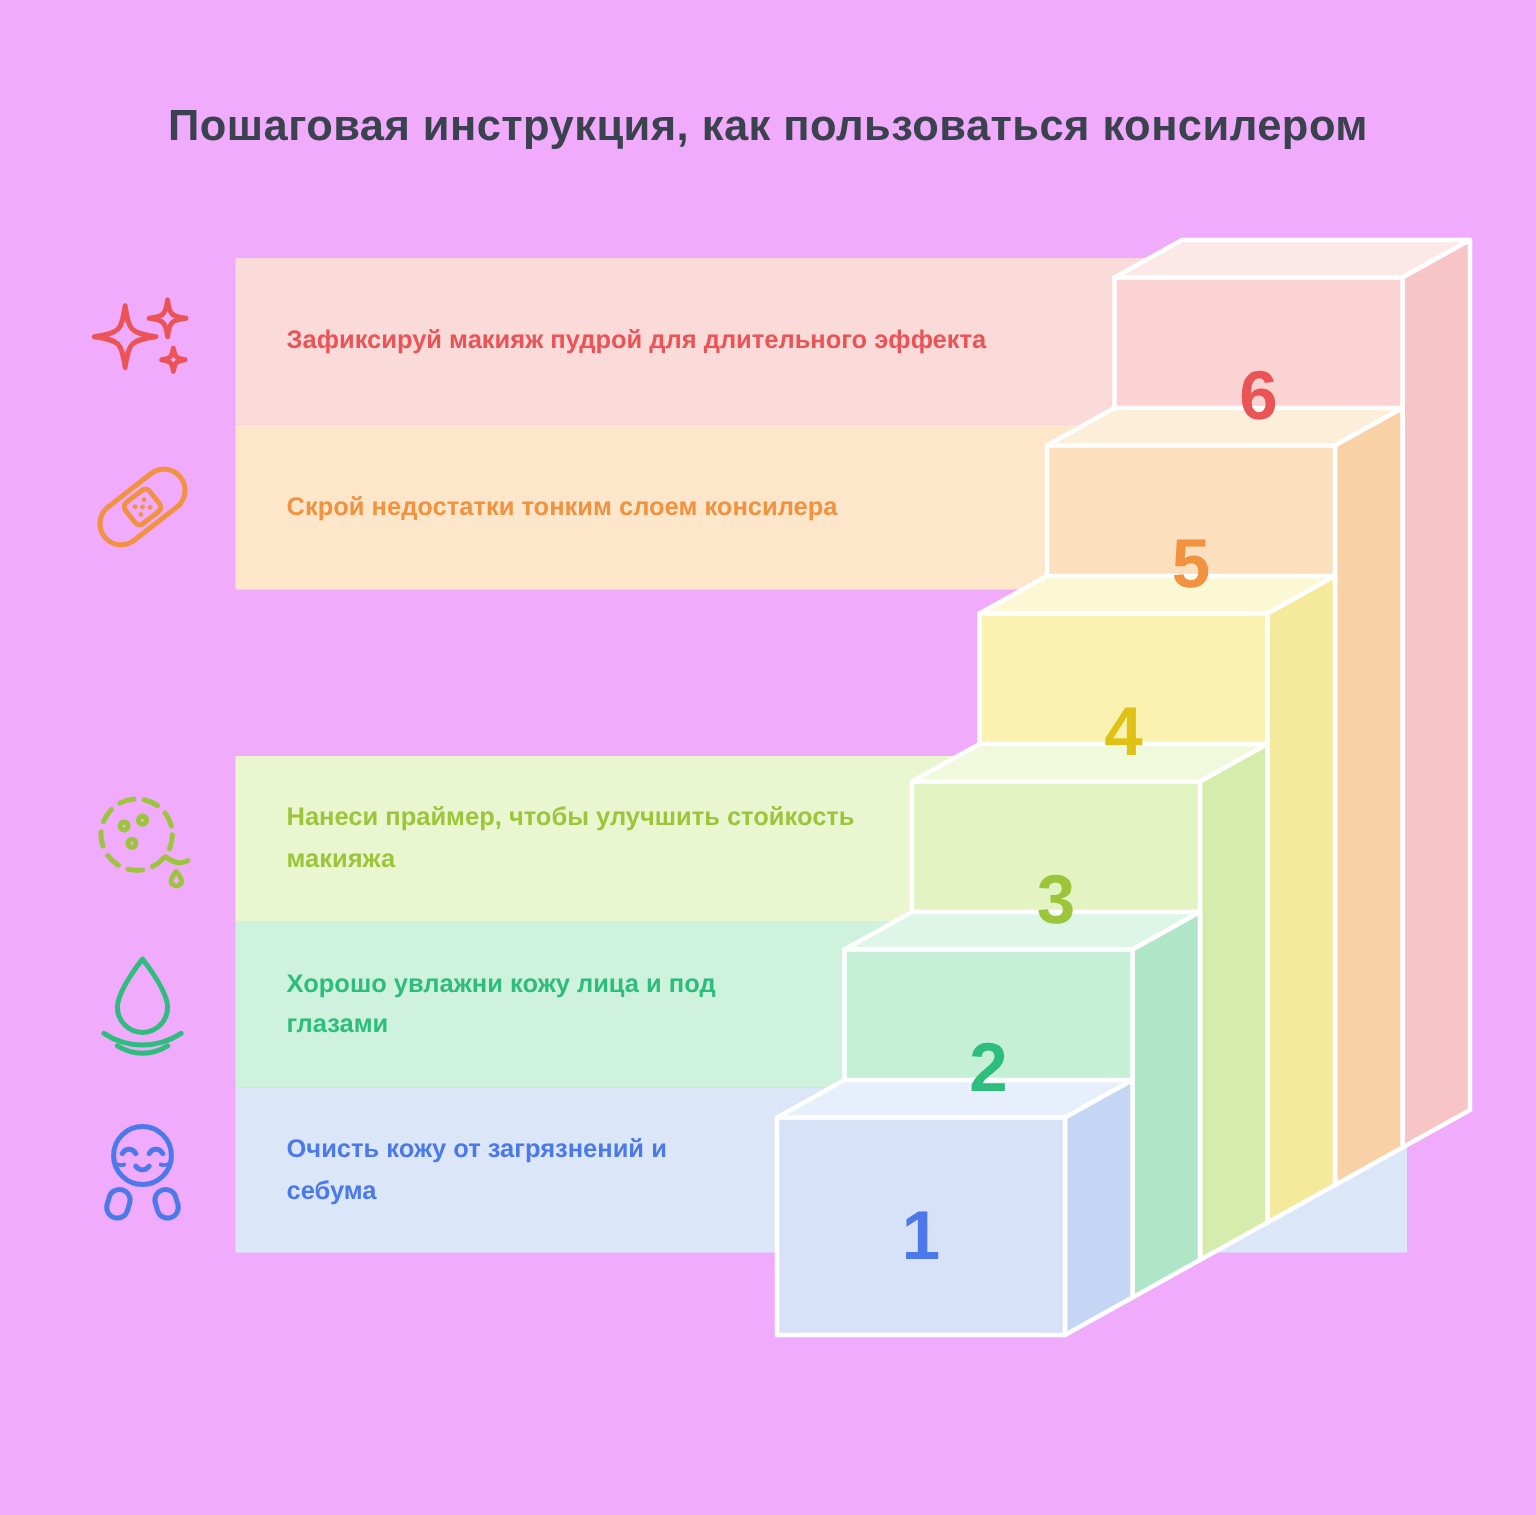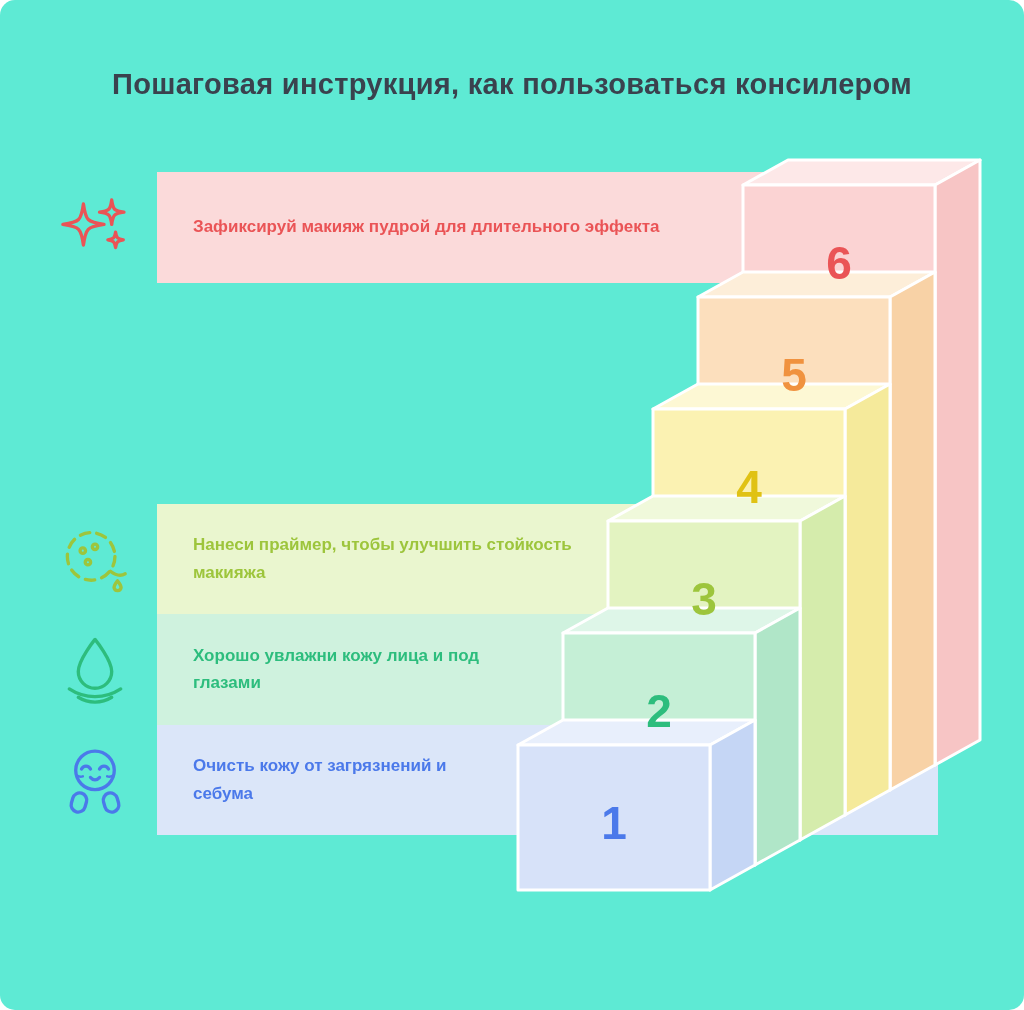--- a/index.html
+++ b/index.html
@@ -16,50 +16,68 @@
     position:absolute; left:58px; top:50%; transform:translateY(-50%);
     width:74px; height:74px; display:flex; align-items:center; justify-content:center;
     color:var(--accent);
   }
   .icon-box svg { width:72px; height:72px; display:block; }
   .band {
     position:absolute; left:157px; top:0; width:781px; height:100%;
     background:var(--band); display:flex; align-items:center;
   }
   .band-text {
-    margin:0; padding-left:36px; max-width:560px;
+    margin:16px; padding-left:18px; max-width:560px;
     font-size:17px; font-weight:bold; line-height:1.62;
     color:var(--accent); white-space:pre-line;
   }
   .stairs {
     position:absolute; left:0; top:0; width:1024px; height:1010px;
     pointer-events:none;
   }
   .stairs text { font-family:"Liberation Sans", sans-serif; }
 </style>
 </head>
 <body>
 
-<div class="canvas" style="background: #5eead4; border-radius: 15px;">
+<div class="canvas" style="background: #f0abfc;">
 
   <h1 class="title" style="color: rgb(58, 66, 78);">Пошаговая инструкция, как пользоваться консилером</h1>
 
   <section class="row" style="top: 172px; --accent: #ea5456; --band: #fbdada;">
     <div class="icon-box">
       <svg viewBox="0 0 56 56" fill="none" stroke="currentColor" stroke-width="2.6" stroke-linejoin="round" stroke-linecap="round">
         <path d="M19 10 C20.8 23 22 24.2 35 26 C22 27.8 20.8 29 19 42 C17.2 29 16 27.8 3 26 C16 24.2 17.2 23 19 10 Z"></path>
         <path d="M41 7 C42 14.5 43 15.5 50.5 16.5 C43 17.5 42 18.5 41 26 C40 18.5 39 17.5 31.5 16.5 C39 15.5 40 14.5 41 7 Z"></path>
         <path d="M44 32 C44.7 36.5 45.5 37.3 50 38 C45.5 38.7 44.7 39.5 44 44 C43.3 39.5 42.5 38.7 38 38 C42.5 37.3 43.3 36.5 44 32 Z"></path>
       </svg>
     </div>
     <div class="band">
       <p class="band-text">Зафиксируй макияж пудрой для длительного эффекта</p>
     </div>
   </section>
 
+  <section class="row" style="top: 282.5px; --accent: #f0923f; --band: #fde6c9;">
+    <div class="icon-box">
+      <svg viewBox="0 0 56 56" fill="none" stroke="currentColor" stroke-width="2.6" stroke-linejoin="round" stroke-linecap="round">
+        <g transform="rotate(-38 28 28)">
+          <rect x="3" y="17" width="50" height="22" rx="11"></rect>
+          <rect x="20" y="21" width="16" height="14" rx="3"></rect>
+          <circle cx="25" cy="25.5" r="1.2" fill="currentColor" stroke="none"></circle>
+          <circle cx="31" cy="25.5" r="1.2" fill="currentColor" stroke="none"></circle>
+          <circle cx="25" cy="30.5" r="1.2" fill="currentColor" stroke="none"></circle>
+          <circle cx="31" cy="30.5" r="1.2" fill="currentColor" stroke="none"></circle>
+          <circle cx="28" cy="28" r="1.2" fill="currentColor" stroke="none"></circle>
+        </g>
+      </svg>
+    </div>
+    <div class="band">
+      <p class="band-text">Скрой недостатки тонким слоем консилера</p>
+    </div>
+  </section>
 
 
   <section class="row" style="top: 503.5px; text-decoration: underline; --accent: #9dc53c; --band: #eaf6cf;">
     <div class="icon-box">
       <svg viewBox="0 0 56 56" fill="none" stroke="currentColor" stroke-width="2.6" stroke-linejoin="round" stroke-linecap="round">
         <circle cx="25" cy="26" r="18.5" stroke-dasharray="7.5 5.5"></circle>
         <circle cx="18.5" cy="21.5" r="2.1"></circle>
         <circle cx="28" cy="18.5" r="2.1"></circle>
         <circle cx="22.5" cy="30.5" r="2.1"></circle>
         <path d="M40 37.5 C44.5 41 48 41.5 51.5 39.5"></path>

